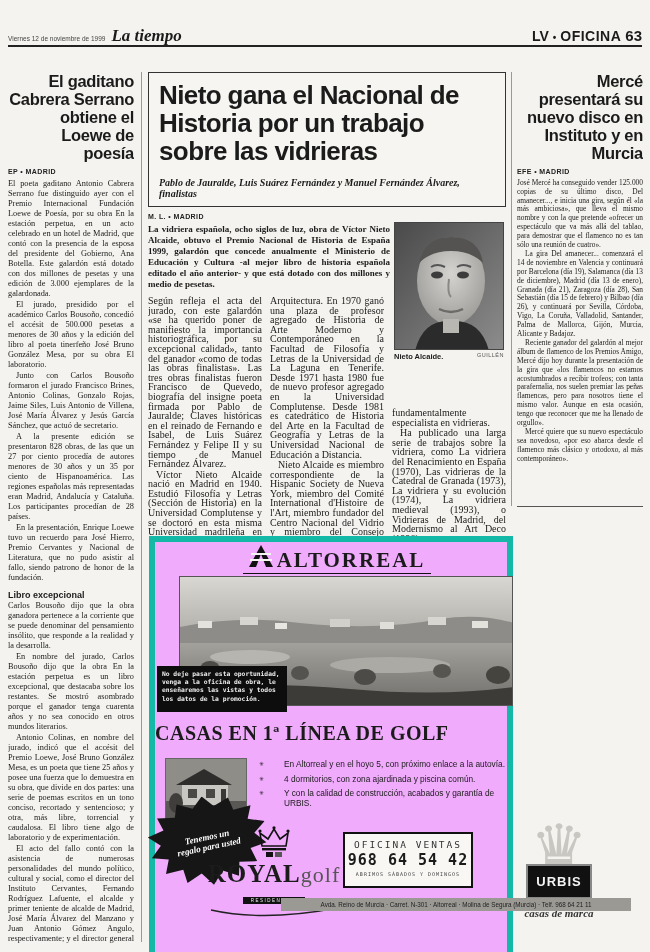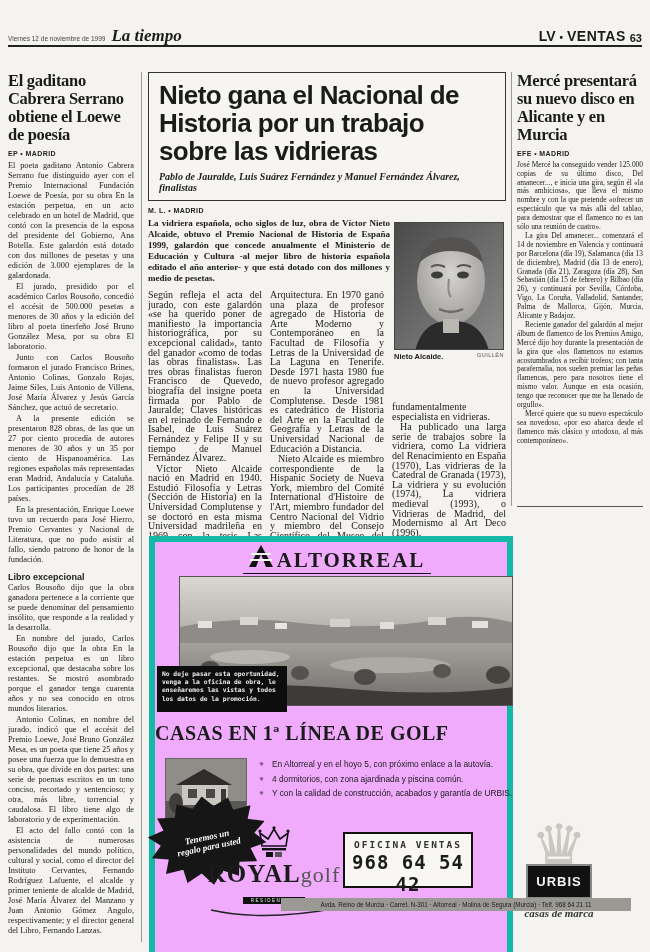--- a/index.html
+++ b/index.html
@@ -9,41 +9,41 @@
     background:#f4f3ef; color:#1b1b1b; overflow:hidden;
     font-family:"Liberation Serif", serif;
   }
   
   .pageheader { position:absolute; left:8px; right:8px; top:26px; height:18px; display:flex; justify-content:space-between; align-items:flex-end; }
   .ph-left { display:flex; align-items:flex-end; gap:6px; }
   .ph-date { font-family:"Liberation Sans",sans-serif; font-size:6.5px; color:#444; padding-bottom:2px; }
   .ph-masthead { font-style:italic; font-weight:bold; font-size:17px; line-height:16px; }
   .ph-right { font-family:"Liberation Sans",sans-serif; font-weight:bold; display:flex; align-items:flex-end; gap:4px; }
   .ph-code { font-size:14px; } .ph-bullet { font-size:10px; padding-bottom:1px; }
-  .ph-section { font-size:14px; letter-spacing:.5px; } .ph-num { font-size:11px; }
+  .ph-section { font-size:14px; letter-spacing:.5px; } .ph-num { font-size:15px; }
   .header-rule { position:absolute; left:8px; right:8px; top:45px; height:2px; background:#222; }
   
   .vrule { position:absolute; width:1px; background:#999; }
   .vrule-left { left:141px; top:72px; height:870px; }
   .vrule-right { left:511px; top:72px; height:434px; }
   .right-end-rule { position:absolute; left:517px; top:506px; width:126px; height:1px; background:#555; }
   
-  .side-headline { font-family:Liberation Serif, serif; font-weight:bold; font-size:16.5px; line-height:18px; letter-spacing:-.3px; }
+  .side-headline { font-family:Liberation Sans, sans-serif; font-weight:bold; font-size:16.5px; line-height:18px; letter-spacing:-.3px;text-align:right; }
   .byline { font-family:"Liberation Sans",sans-serif; font-weight:bold; font-size:7px; letter-spacing:.4px; color:#222; margin:6px 0 4px 0; }
   .body-text p { text-align:justify; }
   .body-text p + p { text-indent:8px; margin-top:1px; }
   
   .left-article { position:absolute; left:8px; top:72px; width:126px; height:872px; overflow:hidden; }
   .left-article .body-text { font-size:8.3px; line-height:10px; margin-top:2px; }
   .crosshead { font-family:"Liberation Sans",sans-serif; font-weight:bold; font-size:9px; margin:7px 0 1px 0; }
   
   .main-article { position:absolute; left:148px; top:72px; width:358px; height:468px; overflow:hidden; }
   .hl-box { border:1px solid #333; padding:8px 10px 7px 10px; background:#f6f5f1; }
   .main-headline { font-family:"Liberation Sans",sans-serif; font-weight:bold; font-size:26px; line-height:28px; letter-spacing:-.6px; }
-  .deck { font-weight:bold; font-style:italic; font-size:10px; margin-top:6px; }
+  .deck { font-weight:bold; font-style:italic; font-size:10px; margin-top:12px; }
   .lead { width:242px; font-weight:bold; font-size:9px; line-height:11px; text-align:justify; margin-top:2px; }
   .cols { display:flex; gap:8px; margin-top:6px; }
   .cols .col { width:114px; font-size:10px; line-height:9.6px; }
   .col3 { padding-top:112px; }
   .photo-block { position:absolute; top:150px; right:2px; width:110px; }
   .photo-frame { width:110px; height:128px; border:1px solid #444; overflow:hidden; background:#666; }
   .photo-caption-row { display:flex; justify-content:space-between; align-items:flex-start; margin-top:2px; }
   .photo-caption { font-family:"Liberation Sans",sans-serif; font-weight:bold; font-size:7.5px; }
   .photo-credit { font-family:"Liberation Sans",sans-serif; font-size:5.5px; color:#555; letter-spacing:.5px; }
   
@@ -55,36 +55,36 @@
   .ad-logo-row { position:absolute; left:0; top:3px; width:364px; text-align:center; }
   .ad-logo-inner { display:inline-flex; align-items:flex-end; gap:4px; border-bottom:4px double #111; padding:0 6px 2px 6px; }
   .ad-brand { font-family:"Liberation Serif",serif; font-weight:bold; font-size:21px; line-height:22px; letter-spacing:2px; }
   .panorama { position:absolute; left:24px; top:34px; width:334px; height:130px; border:1px solid #555; overflow:hidden; }
   .note-box { position:absolute; left:2px; top:124px; width:130px; height:46px; background:#0d0d0d; color:#eee;
     font-family:"DejaVu Sans Mono",monospace; font-size:6.3px; line-height:8.2px; font-weight:bold; padding:4px 5px; text-align:left; }
   .golf-headline { position:absolute; left:0; top:180px; width:364px; text-align:left;
     font-family:"Liberation Serif",serif; font-weight:bold; font-size:20px; letter-spacing:.5px; }
   .house-thumb { position:absolute; left:10px; top:216px; width:82px; height:62px; border:1px solid #666; overflow:hidden; }
   .ad-bullets { position:absolute; left:104px; top:218px; width:254px; font-family:"Liberation Sans",sans-serif; font-size:8.3px; line-height:9.5px; }
-  .ad-bullets .bl { display:flex; gap:8px; margin-bottom:5px; }
+  .ad-bullets .bl { display:flex; gap:20px; margin-bottom:5px; }
   .bl-glyph { font-size:6px; line-height:9px; }
   .starburst { position:absolute; left:-6px; top:254px; width:118px; height:92px; background:#161616; color:#fff;
     display:flex; align-items:center; justify-content:center; text-align:center; transform:rotate(-8deg);
     clip-path:polygon(50% 0%,59% 12%,72% 5%,75% 19%,90% 17%,86% 31%,100% 36%,90% 47%,99% 59%,85% 63%,89% 78%,74% 76%,72% 91%,59% 83%,50% 97%,41% 83%,28% 91%,26% 76%,11% 78%,15% 63%,1% 59%,10% 47%,0% 36%,14% 31%,10% 17%,25% 19%,28% 5%,41% 12%); }
   .starburst span { font-style:italic; font-weight:bold; font-size:9px; line-height:10px; width:70px; transform:rotate(-4deg); }
   .royal-block { position:absolute; left:34px; top:284px; width:170px; text-align:center; }
   .royal-crest { height:34px; }
   .royal-name { font-family:"Liberation Serif",serif; }
   .royal-name .r1 { font-size:25px; font-weight:bold; letter-spacing:1px; }
   .royal-name .r2 { font-size:22px; color:#555; letter-spacing:1px; }
   .royal-sub { display:inline-block; background:#111; color:#eee; font-family:"Liberation Sans",sans-serif; font-size:4.5px; letter-spacing:1.5px; padding:1px 8px; margin-top:1px; }
   .royal-swash { display:block; margin:0 auto; }
   .sales-box { position:absolute; left:188px; top:290px; width:130px; height:56px; border:2px solid #111; background:#f8f7f4; text-align:center; padding-top:5px; }
-  .sales-label { font-family:"DejaVu Sans Mono",monospace; font-weight:bold; font-size:9.5px; letter-spacing:2px; color:#333; }
-  .sales-phone { font-family:"DejaVu Sans Mono",monospace; font-weight:bold; font-size:19px; letter-spacing:1px; margin-top:1px; }
+  .sales-label { font-family:"DejaVu Sans Mono",monospace; font-weight:normal; font-size:9.5px; letter-spacing:2px; color:#333; }
+  .sales-phone { font-family:"DejaVu Sans Mono",monospace; font-weight:bold; font-size:15px; letter-spacing:1px; margin-top:1px; }
   .sales-hours { font-family:"DejaVu Sans Mono",monospace; font-size:5px; letter-spacing:1px; color:#444; margin-top:2px; }
   .urbis-block { position:absolute; left:352px; top:294px; width:116px; height:88px; text-align:center; }
   .urbis-crown { position:absolute; left:0; top:-16px; width:116px; font-size:64px; color:#c9c7c2; line-height:70px; }
   .urbis-name { position:relative; display:inline-block; margin-top:34px; background:#111; color:#f4f4f4;
     font-family:"Liberation Sans",sans-serif; font-weight:bold; font-size:13px; letter-spacing:1px; padding:8px 8px; border:2px solid #888; }
   .urbis-group { position:relative; display:block; font-family:"Liberation Sans",sans-serif; font-size:5.5px; color:#777; background:#dcdad5; width:64px; margin:1px auto 0 auto; }
   .urbis-tagline { position:relative; font-style:italic; font-weight:bold; font-size:11px; color:#333; margin-top:1px; font-family:"Liberation Serif",serif; }
   .address-bar { position:absolute; left:132px; top:362px; width:350px; height:13px; background:#9b9994; color:#222;
     font-family:"Liberation Sans",sans-serif; font-size:6.3px; line-height:13px; text-align:center; white-space:nowrap; overflow:hidden; }
 </style>
@@ -94,21 +94,21 @@
 <div class="page">
 
   <header class="pageheader">
     <div class="ph-left">
       <span class="ph-date">Viernes 12 de noviembre de 1999</span>
       <span class="ph-masthead">La tiempo</span>
     </div>
     <div class="ph-right">
       <span class="ph-code">LV</span>
       <span class="ph-bullet">•</span>
-      <span class="ph-section">VENTAS</span>
+      <span class="ph-section">OFICINA</span>
       <span class="ph-num">63</span>
     </div>
   </header>
   <div class="header-rule"></div>
 
   <div class="vrule vrule-left"></div>
   <div class="vrule vrule-right"></div>
   <div class="right-end-rule"></div>
 
   <article class="left-article">
@@ -180,21 +180,21 @@
         </svg>
       </div>
       <figcaption class="photo-caption-row">
         <span class="photo-caption">Nieto Alcaide.</span>
         <span class="photo-credit">GUILLÉN</span>
       </figcaption>
     </figure>
   </article>
 
   <article class="right-article">
-    <h2 class="side-headline">Mercé presentará su nuevo disco en Alicante y en Murcia</h2>
+    <h2 class="side-headline">Mercé presentará su nuevo disco en Instituto y en Murcia</h2>
     <div class="byline">EFE • MADRID</div>
     <div class="body-text">
       <p>José Mercé ha conseguido vender 125.000 copias de su último disco, Del amanecer..., e inicia una gira, según él «la más ambiciosa», que lleva el mismo nombre y con la que pretende «ofrecer un espectáculo que va más allá del tablao, para demostrar que el flamenco no es tan sólo una reunión de cuatro».</p>
       <p>La gira Del amanecer... comenzará el 14 de noviembre en Valencia y continuará por Barcelona (día 19), Salamanca (día 13 de diciembre), Madrid (día 13 de enero), Granada (día 21), Zaragoza (día 28), San Sebastián (día 15 de febrero) y Bilbao (día 26), y continuará por Sevilla, Córdoba, Vigo, La Coruña, Valladolid, Santander, Palma de Mallorca, Gijón, Murcia, Alicante y Badajoz.</p>
       <p>Reciente ganador del galardón al mejor álbum de flamenco de los Premios Amigo, Mercé dijo hoy durante la presentación de la gira que «los flamencos no estamos acostumbrados a recibir trofeos; con tanta parafernalia, nos suelen premiar las peñas flamencas, pero para nosotros tiene el mismo valor. Aunque en esta ocasión, tengo que reconocer que me ha llenado de orgullo».</p>
       <p>Mercé quiere que su nuevo espectáculo sea novedoso, «por eso abarca desde el flamenco más clásico y ortodoxo, al más contemporáneo».</p>
     </div>
   </article>
 
   <section class="ad">

